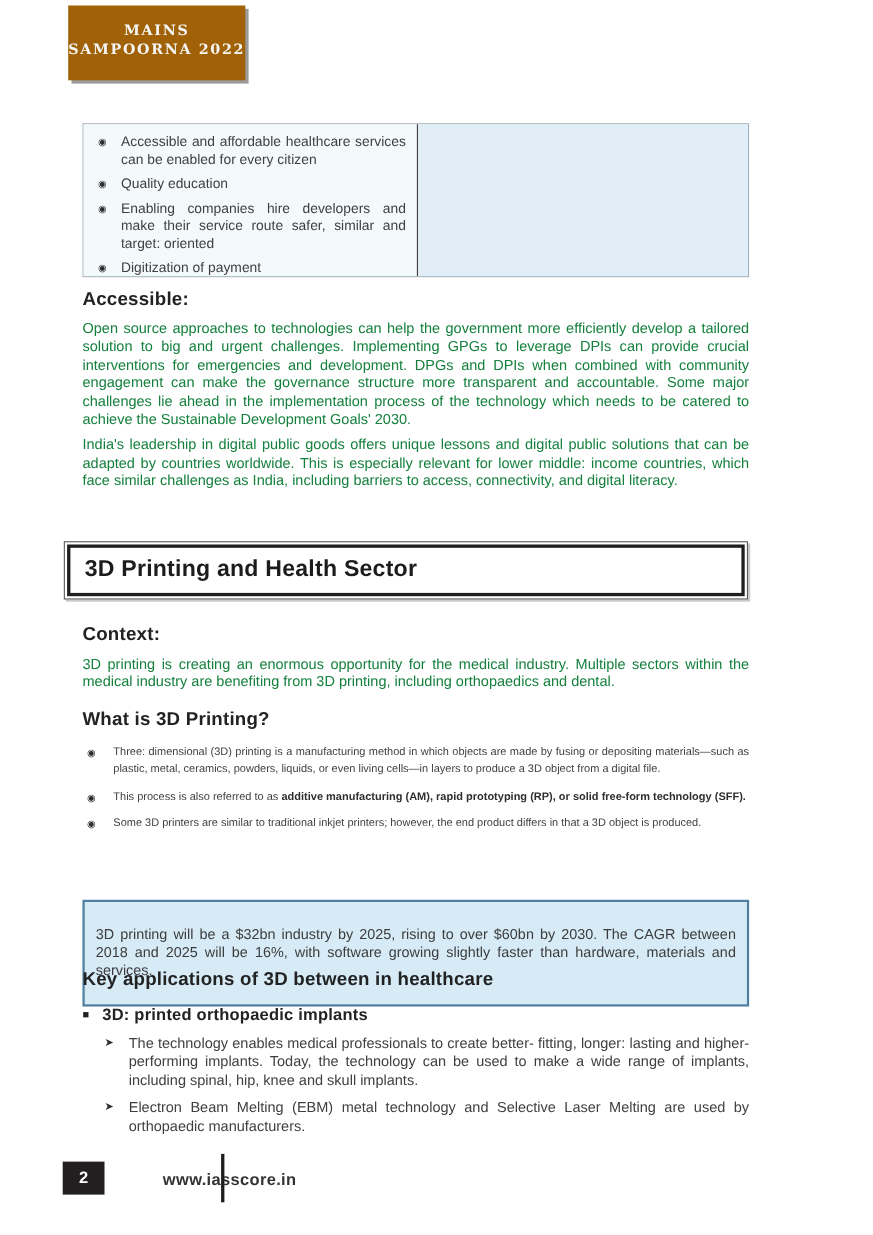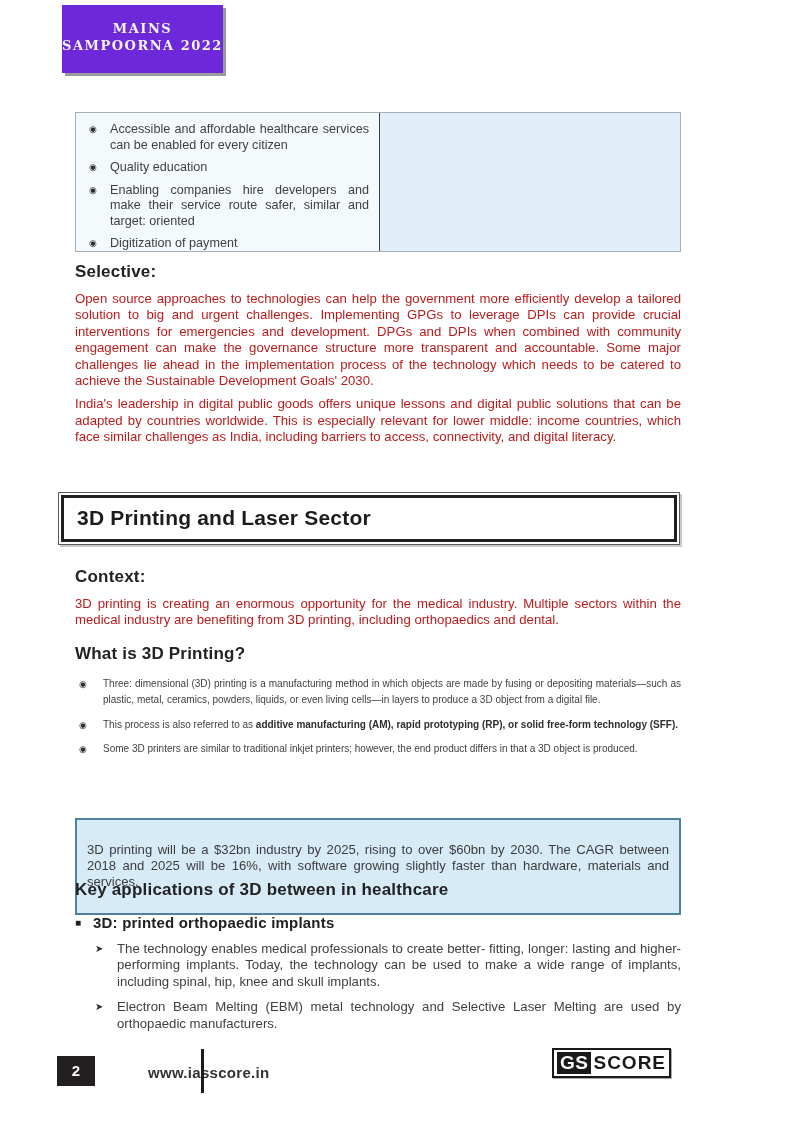--- a/index.html
+++ b/index.html
@@ -6,21 +6,21 @@
   html,body { background:#e8e8e8; }
   .page {
     position:relative; width:794px; height:1123px;
     background:#ffffff; margin:0 auto; overflow:hidden;
     font-family:"Liberation Sans", sans-serif; color:#3f3f3f;
   }
 
   
   .banner {
     position:absolute; left:62px; top:5px; width:161px; height:68px;
-    background:#6d28d9; box-shadow:3px 3px 0 #9b9b9b;
+    background:#a16207; box-shadow:3px 3px 0 #9b9b9b;
     color:#f5f5f5; text-align:center; padding-top:15px;
     font-family:"DejaVu Serif", serif; font-weight:bold;
     font-size:13px; line-height:17px; letter-spacing:1.5px;
   }
 
   
   .benefits-table {
     position:absolute; left:75px; top:112px; width:606px; height:140px;
     border:1px solid #a3b1bb; display:flex;
   }
@@ -33,21 +33,21 @@
   .b-item { display:flex; margin-bottom:7px; font-size:12.6px; line-height:15.5px; text-align:justify; }
   .b-icon { width:24px; flex:none; font-size:9px; line-height:15px; color:#2d2d2d; padding-left:3px; }
 
   .content { position:absolute; left:75px; width:606px; }
 
   h2.sec {
     font-size:17px; color:#222222; font-weight:bold; letter-spacing:0.2px;
     margin-bottom:9px;
   }
   p.body {
-    font-size:13.2px; line-height:16.4px; text-align:justify; color:#b91c1c;
+    font-size:13.2px; line-height:16.4px; text-align:justify; color:#15803d;
     margin-bottom:7px;
   }
 
   
   .title-box {
     position:absolute; left:58px; top:492px; width:622px;
     border:1px solid #5a5a5a; padding:2px; background:#ffffff;
     box-shadow:2px 2px 0 #c9c9c9;
   }
   .title-box-inner {
@@ -131,28 +131,28 @@
       </div>
       <div class="b-item">
         <span class="b-icon">◉</span>
         <span>Digitization of payment</span>
       </div>
     </div>
     <div class="benefits-right"></div>
   </div>
 
   <div class="content" style="top:262px;">
-    <h2 class="sec">Selective:</h2>
+    <h2 class="sec">Accessible:</h2>
     <p class="body">Open source approaches to technologies can help the government more efficiently develop a tailored solution to big and urgent challenges. Implementing GPGs to leverage DPIs can provide crucial interventions for emergencies and development. DPGs and DPIs when combined with community engagement can make the governance structure more transparent and accountable. Some major challenges lie ahead in the implementation process of the technology which needs to be catered to achieve the Sustainable Development Goals' 2030.</p>
     <p class="body">India's leadership in digital public goods offers unique lessons and digital public solutions that can be adapted by countries worldwide. This is especially relevant for lower middle: income countries, which face similar challenges as India, including barriers to access, connectivity, and digital literacy.</p>
   </div>
 
   <div class="title-box">
     <div class="title-box-inner">
-      <h1>3D Printing and Laser Sector</h1>
+      <h1>3D Printing and Health Sector</h1>
     </div>
   </div>
 
   <div class="content" style="top:567px;">
     <h2 class="sec">Context:</h2>
     <p class="body">3D printing is creating an enormous opportunity for the medical industry. Multiple sectors within the medical industry are benefiting from 3D printing, including orthopaedics and dental.</p>
   </div>
 
   <div class="content" style="top:644px;">
     <h2 class="sec" style="margin-bottom:12px;">What is 3D Printing?</h2>
@@ -186,18 +186,14 @@
     </div>
     <div class="arrow-item">
       <span class="arrow-icon">➤</span>
       <span class="arrow-text">Electron Beam Melting (EBM) metal technology and Selective Laser Melting are used by orthopaedic manufacturers.</span>
     </div>
   </div>
 
   <div class="page-num">2</div>
   <a href="#" class="site">www.iasscore.in</a>
   <div class="footer-bar"></div>
-  <div class="logo">
-    <span class="logo-gs">GS</span>
-    <span class="logo-score">SCORE</span>
-  </div>
 
 </div>
 
 </body></html>

